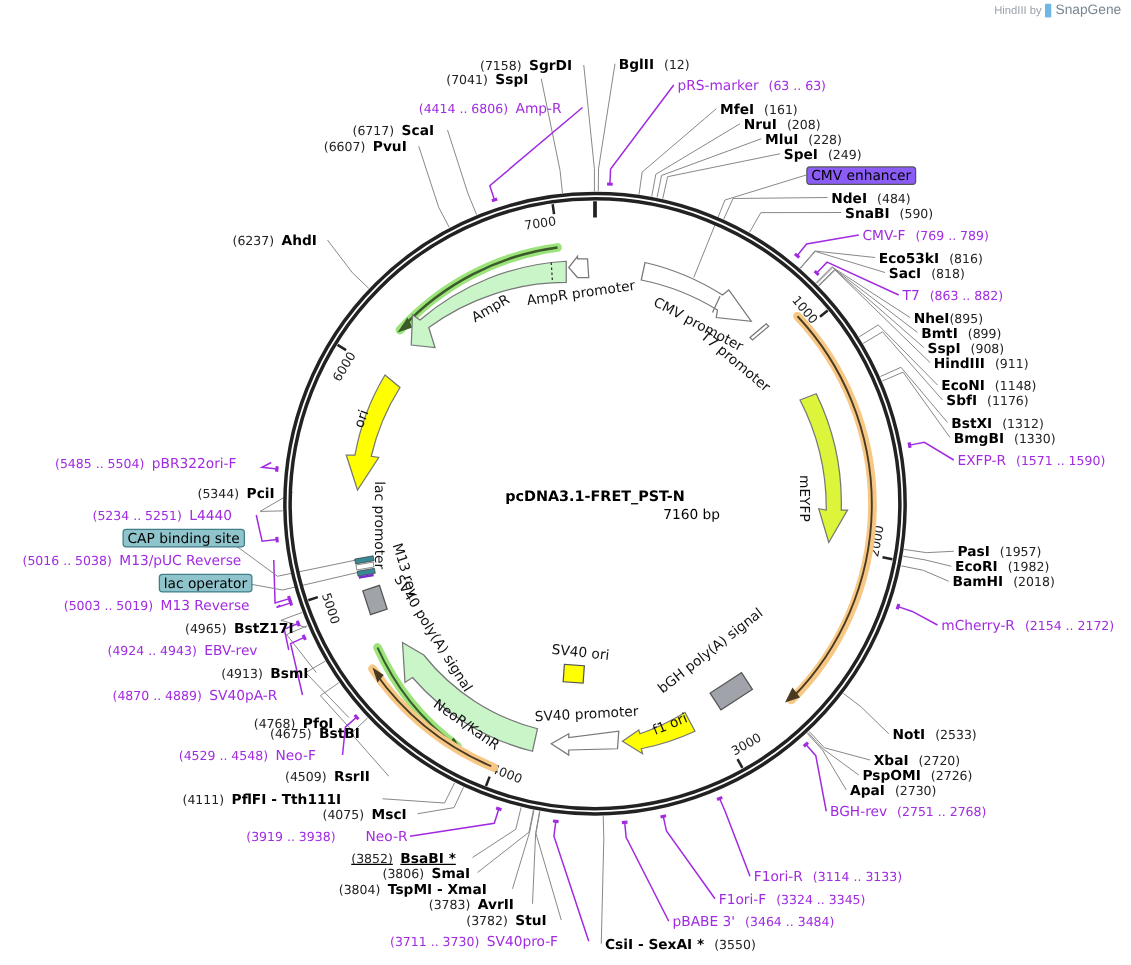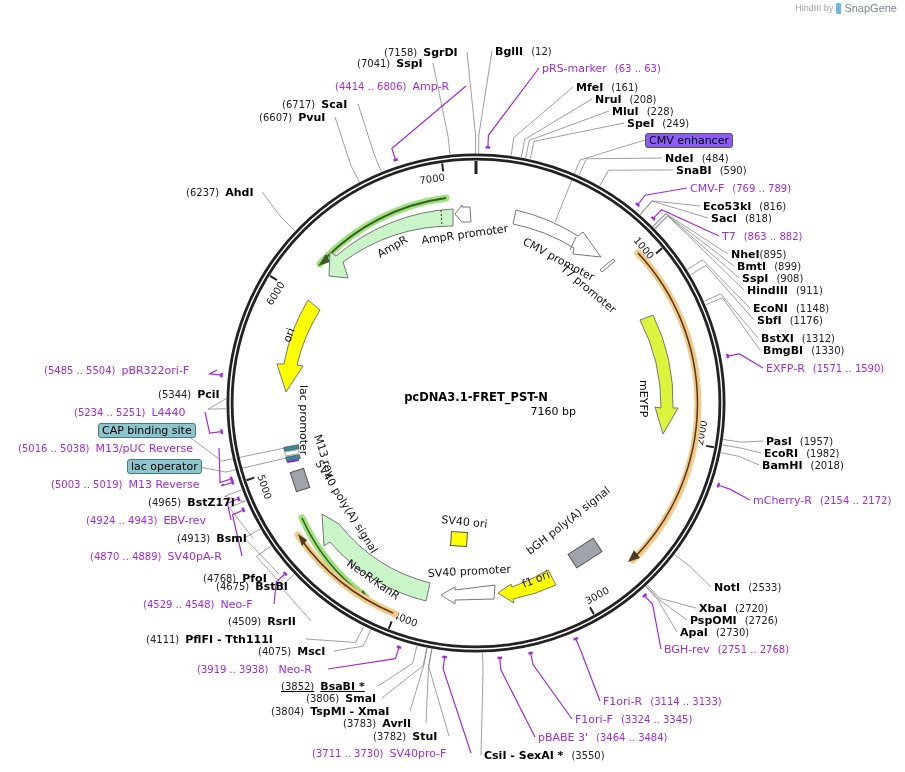--- a/index.html
+++ b/index.html
@@ -253,21 +253,21 @@
     <div class="lbl primer" style="left: 542px; top: 62px;"><span style="margin-right: 8px;">pRS-marker</span><span class="pos">(63 .. 63)</span></div>
     <div class="lbl primer" style="left: 690px; top: 182px; text-align: center;"><span style="margin-right: 8px;">CMV-F</span><span class="pos">(769 .. 789)</span></div>
     <div class="lbl primer" style="left: 722px; top: 230px;"><span style="margin-right: 8px;">T7</span><span class="pos">(863 .. 882)</span></div>
     <div class="lbl primer" style="left: 766px; top: 362px;"><span style="margin-right: 8px;">EXFP-R</span><span class="pos">(1571 .. 1590)</span></div>
     <div class="lbl primer" style="left: 753px; top: 494px;"><span style="margin-right: 8px;">mCherry-R</span><span class="pos">(2154 .. 2172)</span></div>
     <div class="lbl primer" style="left: 664px; top: 643px;"><span style="margin-right: 8px;">BGH-rev</span><span class="pos">(2751 .. 2768)</span></div>
     <div class="lbl primer" style="left: 603px; top: 695px;"><span style="margin-right: 8px;">F1ori-R</span><span class="pos">(3114 .. 3133)</span></div>
     <div class="lbl primer" style="left: 575px; top: 713px;"><span style="margin-right: 8px;">F1ori-F</span><span class="pos">(3324 .. 3345)</span></div>
     <div class="lbl primer" style="left: 538px; top: 731px;"><span style="margin-right: 8px;">pBABE 3'</span><span class="pos">(3464 .. 3484)</span></div>
     <div class="lbl primer" style="left: 312px; top: 747px;"><span class="pos" style="margin-right: 6px;">(3711 .. 3730)</span><span>SV40pro-F</span></div>
-    <div class="lbl primer" style="left: 197px; top: 663px;"><span class="pos" style="margin-right: 10px;">(3919 .. 3938)</span><span>Neo-R</span></div>
+    <div class="lbl primer" style="left: 197px; top: 663px;"><span class="pos" style="margin-right: 24px;">(3919 .. 3938)</span><span>Neo-R</span></div>
     <div class="lbl primer" style="left: 143px; top: 598px;"><span class="pos" style="margin-right: 6px;">(4529 .. 4548)</span><span>Neo-F</span></div>
     <div class="lbl primer" style="left: 90px; top: 550px;"><span class="pos" style="margin-right: 6px;">(4870 .. 4889)</span><span>SV40pA-R</span></div>
     <div class="lbl primer" style="left: 86px; top: 514px;"><span class="pos" style="margin-right: 6px;">(4924 .. 4943)</span><span>EBV-rev</span></div>
     <div class="lbl primer" style="left: 51px; top: 478px;"><span class="pos" style="margin-right: 6px;">(5003 .. 5019)</span><span>M13 Reverse</span></div>
     <div class="lbl primer" style="left: 18px; top: 442px;"><span class="pos" style="margin-right: 6px;">(5016 .. 5038)</span><span>M13/pUC Reverse</span></div>
     <div class="lbl primer" style="left: 74px; top: 406px;"><span class="pos" style="margin-right: 6px;">(5234 .. 5251)</span><span>L4440</span></div>
     <div class="lbl primer" style="left: 44px; top: 364px;"><span class="pos" style="margin-right: 6px;">(5485 .. 5504)</span><span>pBR322ori-F</span></div>
     <div class="boxlbl white" style="left: 645px; top: 133px;">CMV enhancer</div>
     <div class="boxlbl teal" style="left: 98px; top: 423px;">CAP binding site</div>
     <div class="boxlbl teal" style="left: 127px; top: 459px;">lac operator</div>

